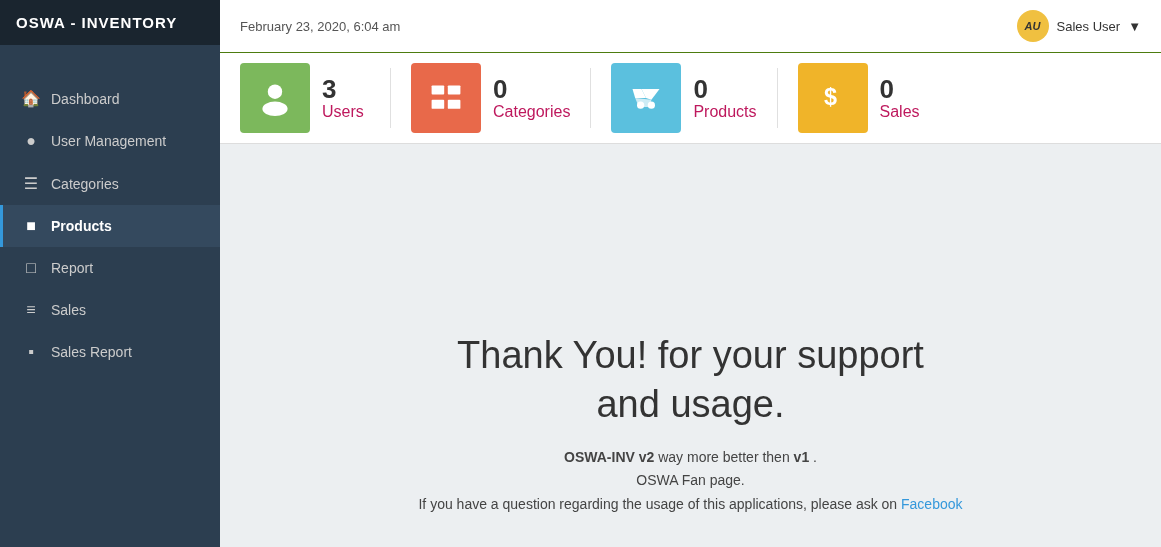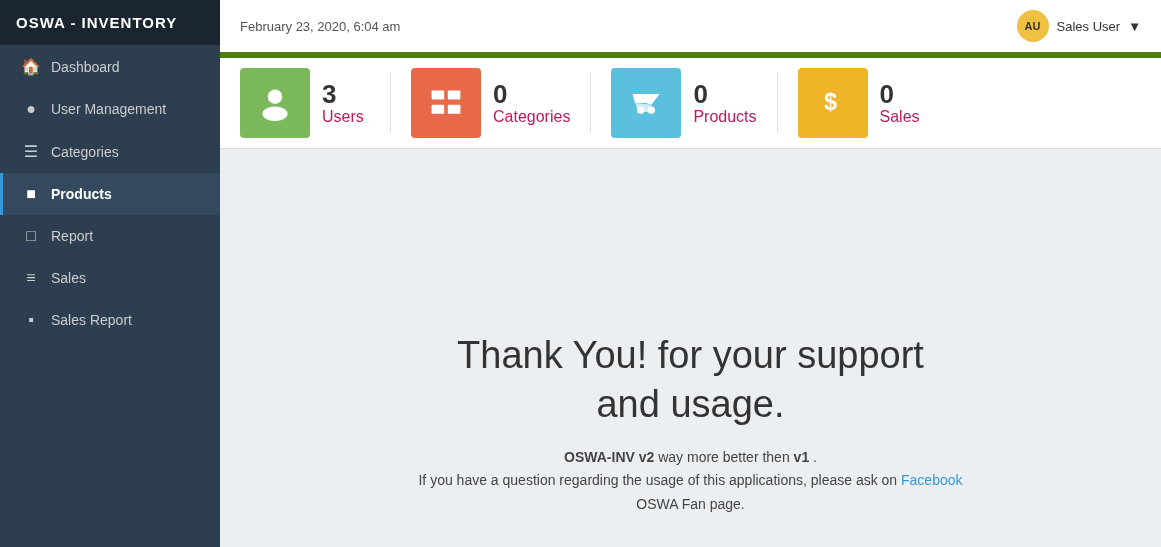--- a/index.html
+++ b/index.html
@@ -6,20 +6,21 @@
     body { font-family: Arial, sans-serif; background: #f4f4f4; display: flex; height: 547px; width: 1161px; overflow: hidden; }
 
     
     .sidebar {
       width: 220px;
       background: #2c3e50;
       color: #fff;
       display: flex;
       flex-direction: column;
       flex-shrink: 0;
+      gap: 32px;
     }
     .sidebar-logo {
       background: #1a252f;
       padding: 14px 16px;
       font-weight: bold;
       font-size: 15px;
       letter-spacing: 1px;
       color: #fff;
       text-transform: uppercase;
     }
@@ -41,41 +42,41 @@
       border-left: 3px solid #3498db;
     }
     .sidebar-icon { font-size: 16px; width: 20px; text-align: center; }
 
     
     .main { flex: 1; display: flex; flex-direction: column; background: #f4f6f8; overflow: hidden; }
 
     
     .topbar {
       background: #fff;
-      border-bottom: 6px solid #4d7c0f;
+      border-bottom: 1px solid #4d7c0f;
       padding: 10px 20px;
       display: flex;
       align-items: center;
       justify-content: space-between;
     }
     .topbar-date { color: #555; font-size: 13px; }
     .topbar-user {
       display: flex;
       align-items: center;
       gap: 8px;
       cursor: pointer;
       font-size: 13px;
       color: #333;
     }
     .avatar-circle {
       width: 32px; height: 32px;
       background: #f0c040;
       border-radius: 50%;
       display: flex; align-items: center; justify-content: center;
-      font-size: 11px; font-weight: bold; color: #333;
+      font-size: 11px; font-weight: bold; color: #333; font-style: italic;
     }
 
     
     .stats-row {
       display: flex;
       background: #fff;
       border-bottom: 1px solid #ddd;
       padding: 10px 20px;
       gap: 20px;
       align-items: center;
@@ -243,20 +244,20 @@
   <div class="dashboard-content">
     <div class="thank-you-heading">
       <span>Thank You! for your support</span><br>
       <span>and usage.</span>
     </div>
     <div class="thank-you-sub">
       <p>
         <strong>OSWA-INV v2</strong><span> way more better then </span><strong>v1</strong><span> .</span>
       </p>
       <p>
+        <span>OSWA Fan page.</span>
+      </p>
+      <p>
         <span>If you have a question regarding the usage of this applications, please ask on </span><a href="#">Facebook</a>
       </p>
-      <p>
-        <span>OSWA Fan page.</span>
-      </p>
     </div>
   </div>
 </div>
 
 </body></html>

